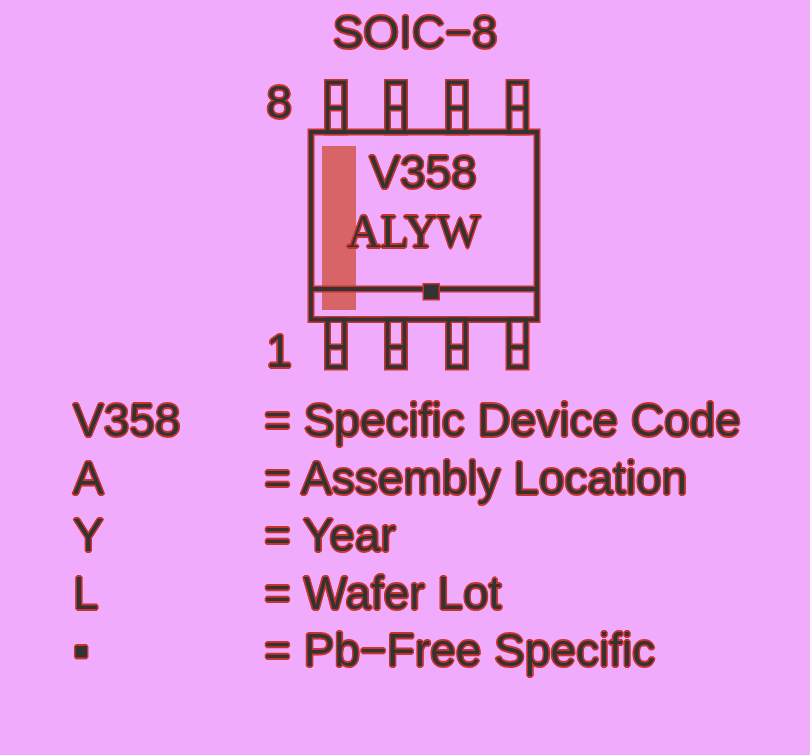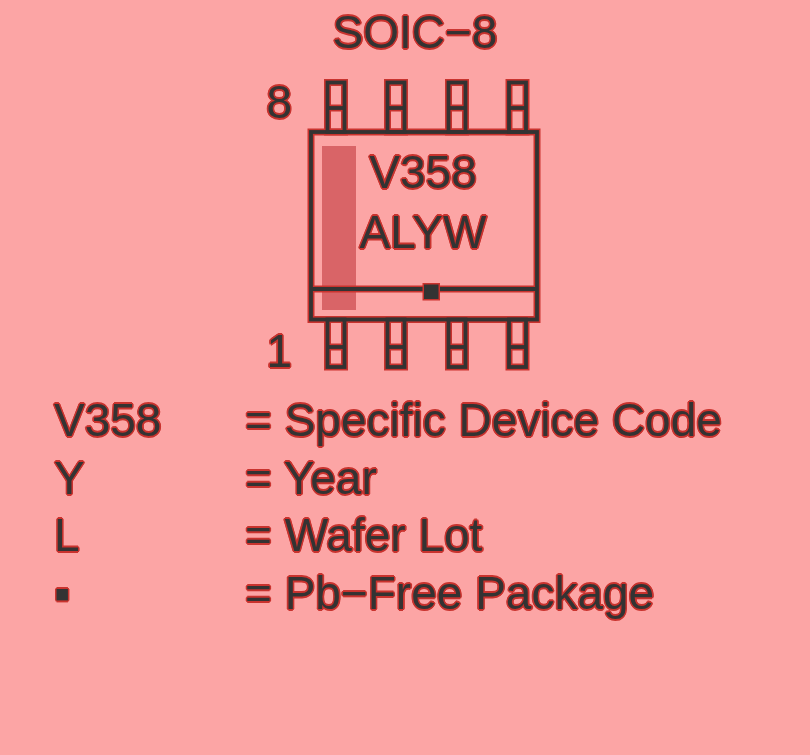--- a/index.html
+++ b/index.html
@@ -1,47 +1,47 @@
 <!DOCTYPE html>
 <html><head>
 <meta charset="utf-8">
 <style>
   html, body { margin: 0; padding: 0; background: #ffffff; }
   .page {
     position: relative;
     width: 810px;
     height: 755px;
-    background: #fca5a5;
+    background: #f0abfc;
     overflow: hidden;
     font-family: "Liberation Sans", "DejaVu Sans", sans-serif;
   }
   
   .inktext {
     position: absolute;
     color: #333333;
     font-size: 46px;
     line-height: 46px;
     white-space: nowrap;
     text-shadow:
       1.6px 0 #c9332e, -1.6px 0 #c9332e,
       0 1.6px #c9332e, 0 -1.6px #c9332e,
       1.1px 1.1px #c9332e, -1.1px 1.1px #c9332e,
       1.1px -1.1px #c9332e, -1.1px -1.1px #c9332e;
   }
   .title    { left: 265px; top: 9px;  width: 300px; text-align: center; }
   .pin8     { left: 232px; top: 79px;  width: 60px; text-align: right; }
   .pin1     { left: 232px; top: 328px; width: 60px; text-align: right; }
   .mark1    { left: 323px; top: 149px; width: 200px; text-align: center; }
-  .mark2    { left: 323px; top: 209px; width: 200px; text-align: center; }
+  .mark2    { left: 314px; top: 209px; width: 200px; text-align: center; font-family: Liberation Serif, serif; }
 
   .drawing  { position: absolute; left: 0; top: 0; }
 
   .legend {
     position: absolute;
-    left: 54px;
+    left: 73px;
     top: 392px;
     width: 720px;
   }
   .legend-row {
     height: 57.5px;
     line-height: 57.5px;
     font-size: 46px;
     color: #333333;
     white-space: nowrap;
     text-shadow:
@@ -106,23 +106,26 @@
   <div class="inktext pin1">1</div>
 
   <div class="inktext mark1">V358</div>
   <div class="inktext mark2">ALYW</div>
 
   <div class="legend">
     <div class="legend-row">
       <span class="legend-key">V358</span><span class="legend-desc">= Specific Device Code</span>
     </div>
     <div class="legend-row">
+      <span class="legend-key">A</span><span class="legend-desc">= Assembly Location</span>
+    </div>
+    <div class="legend-row">
       <span class="legend-key">Y</span><span class="legend-desc">= Year</span>
     </div>
     <div class="legend-row">
       <span class="legend-key">L</span><span class="legend-desc">= Wafer Lot</span>
     </div>
     <div class="legend-row">
-      <span class="legend-key">▪</span><span class="legend-desc">= Pb−Free Package</span>
+      <span class="legend-key">▪</span><span class="legend-desc">= Pb−Free Specific</span>
     </div>
   </div>
 
 </div>
 
 </body></html>

